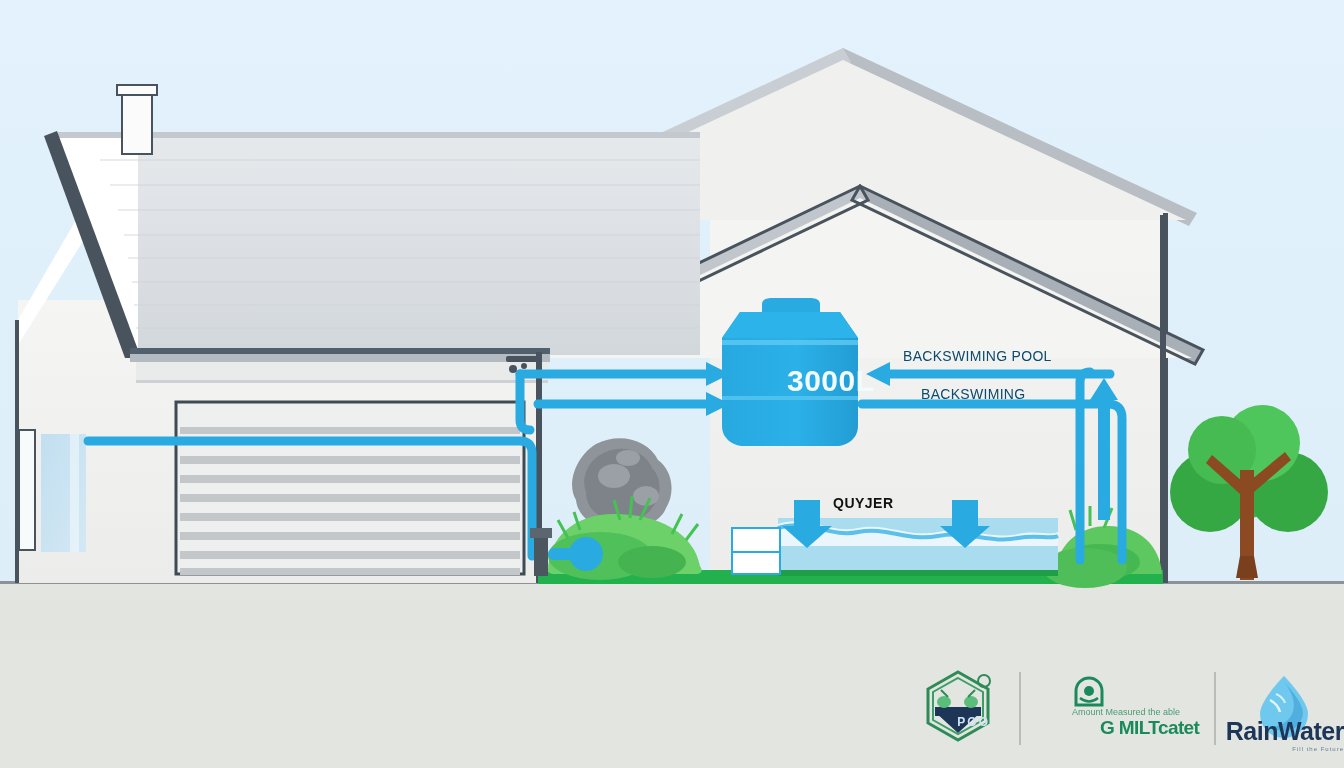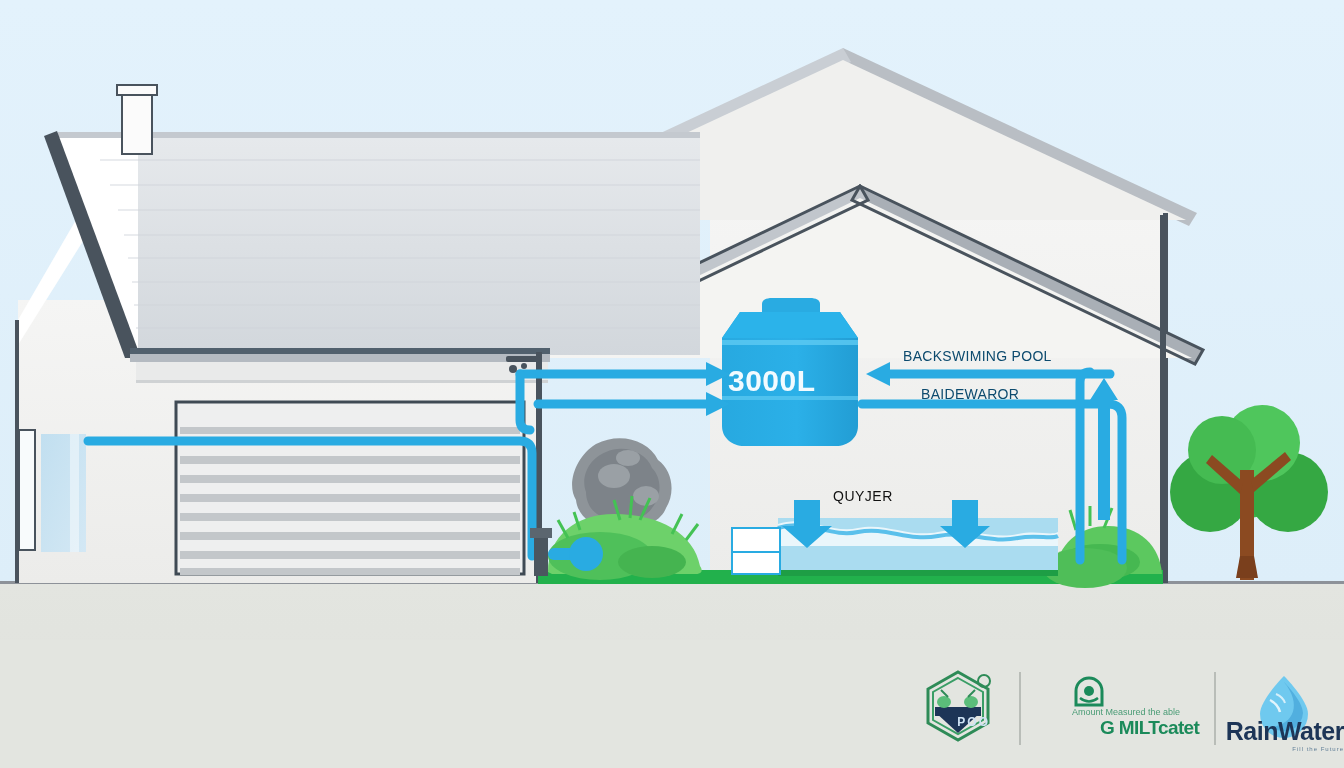--- a/index.html
+++ b/index.html
@@ -38,23 +38,24 @@
     letter-spacing: 0.3px;
   }
   .tank-label {
     font-size: 30px;
     font-weight: bold;
     color: #f2fbff;
     letter-spacing: 0.5px;
   }
   .pool-label {
     font-size: 14px;
-    font-weight: 400;
+    font-weight: 700;
     color: #111;
     letter-spacing: 0.5px;
+    margin-top: 7px;
   }
   .logo-wrap {
     position: absolute;
     display: flex;
     align-items: center;
     justify-content: flex-end;
   }
   .brand-rw-name {
     font-size: 25px;
     font-weight: bold;
@@ -348,25 +349,25 @@
     </g>
 
     <g>
       <path d="M1284,676 C1284,676 1308,700 1308,714 A24,24 0 0 1 1260,714 C1260,700 1284,676 1284,676 Z" fill="#6fc9ef"></path>
       <path d="M1284,682 C1284,682 1303,701 1303,713 A19,19 0 0 1 1272,727 C1294,724 1302,704 1284,682 Z" fill="#3e9fd4" opacity="0.6"></path>
       <path d="M1270,700 q8,4 10,12" stroke="#ffffff" stroke-width="2.5" fill="none" opacity="0.8"></path>
       <path d="M1276,694 q7,3 9,9" stroke="#ffffff" stroke-width="2" fill="none" opacity="0.7"></path>
     </g>
   </svg>
 
-  <div class="lbl tank-label" style="left:728px; top:364px;text-align:right;">3000L</div>
+  <div class="lbl tank-label" style="left:787px; top:364px;text-align:right;">3000L</div>
 
   <div class="lbl pipe-label" style="left:903px; top:348px;">BACKSWIMING POOL</div>
 
-  <div class="lbl pipe-label" style="left:921px; top:386px;">BAIDEWAROR</div>
+  <div class="lbl pipe-label" style="left:921px; top:386px;">BACKSWIMING</div>
 
   <div class="lbl pool-label" style="left:833px; top:488px;">QUYJER</div>
 
   <div class="logo-wrap" style="left:928px; top:712px; width:62px; height:20px;">
     <span class="brand-poo">POO</span>
   </div>
 
   <div class="logo-wrap" style="left:1100px; top:682px; width:110px; height:20px; justify-content:flex-start;margin-top:35px;">
     <span class="brand-g-name">G MILTcatet</span>
   </div>

